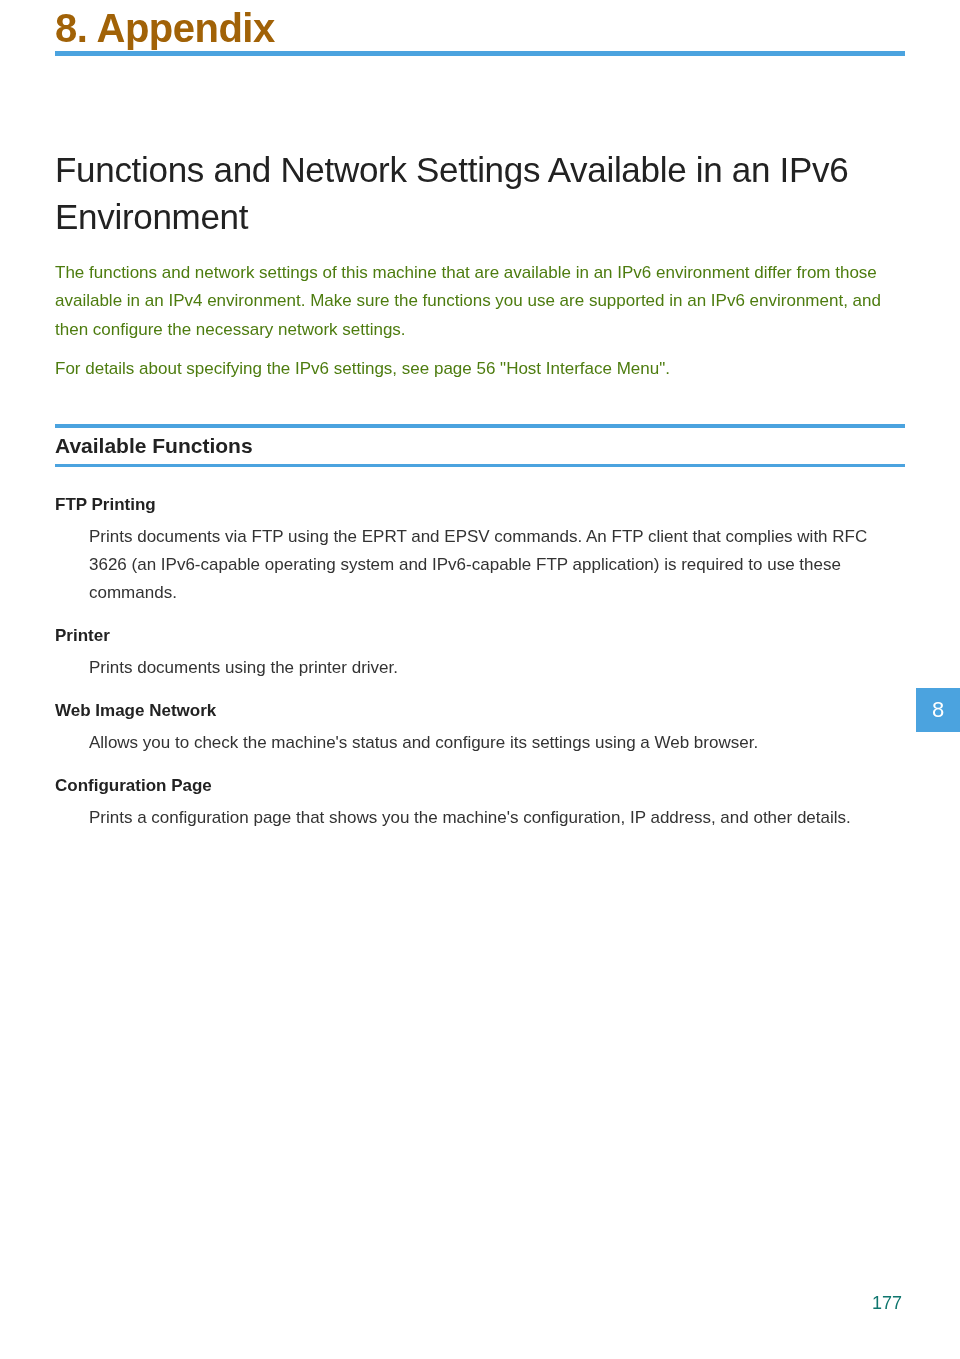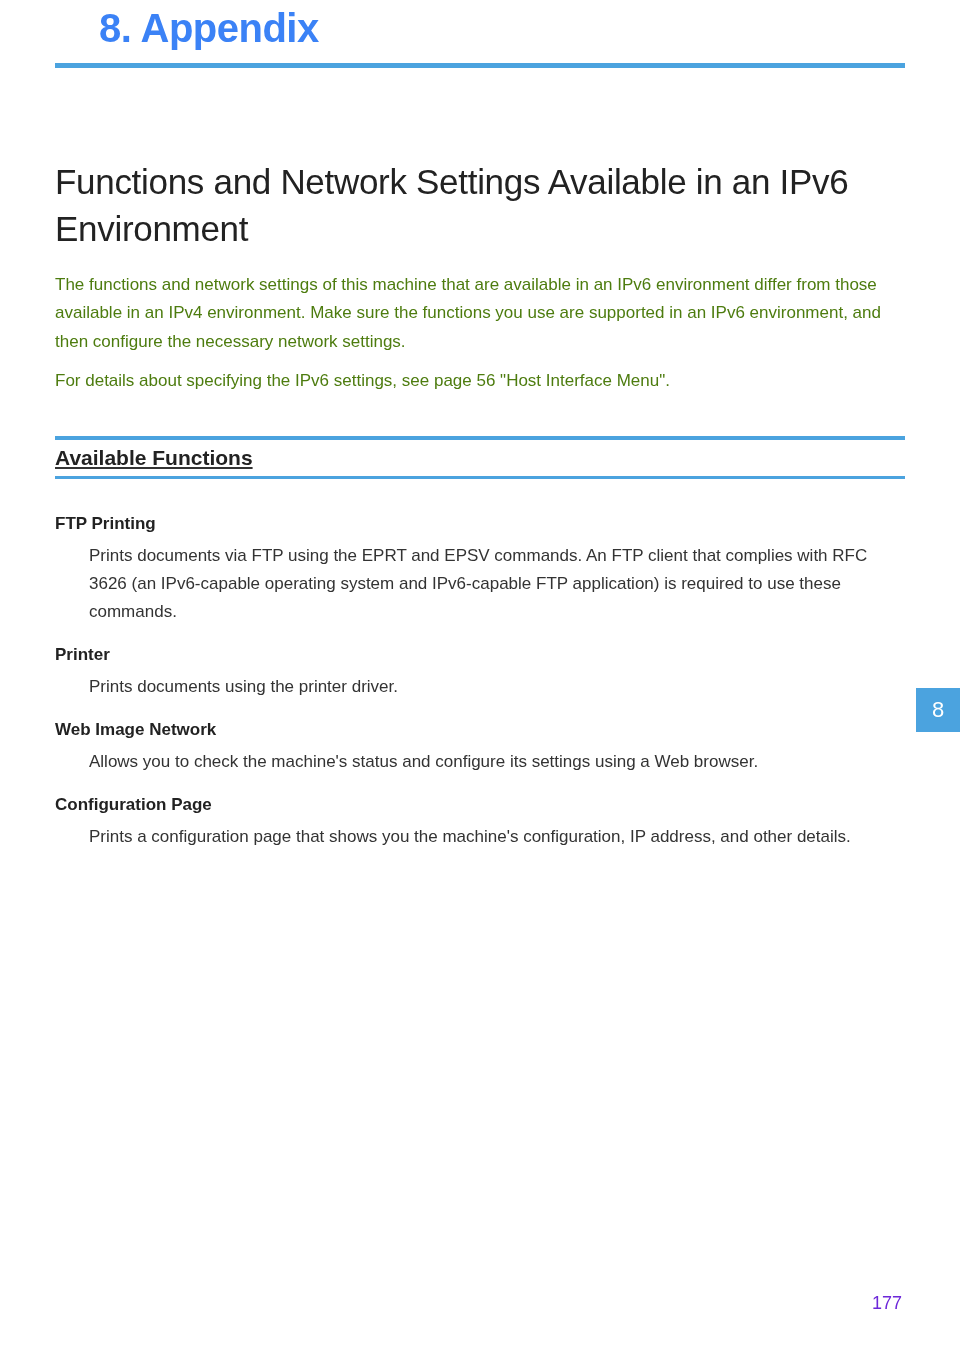--- a/index.html
+++ b/index.html
@@ -17,25 +17,23 @@
       color: #333;
     }
     
     .page-content {
       padding: 0 55px 0 55px;
     }
     
     .chapter-title {
       font-size: 40px;
       font-weight: bold;
-      color: #3b82f6;
+      color: #a16207;
       padding-top: 6px;
-      padding-bottom: 12px;
       letter-spacing: -0.5px;
-      margin-left: 44px;
     }
     
     .chapter-rule {
       height: 5px;
       background: #4ba3df;
       margin-bottom: 90px;
     }
     
     .section-title {
       font-size: 35px;
@@ -48,22 +46,21 @@
     
     .body-text {
       font-size: 17px;
       color: #4d7c0f;
       line-height: 1.7;
       margin-bottom: 10px;
     }
     
     .subsection-box {
       margin-top: 40px;
-      margin-bottom: 35px;
-      text-decoration: underline;
+      margin-bottom: 28px;
     }
     
     .subsection-rule-top {
       height: 4px;
       background: #4ba3df;
       margin-bottom: 3px;
     }
     
     .subsection-title {
       font-size: 21px;
@@ -106,21 +103,21 @@
       align-items: center;
       justify-content: center;
       font-weight: 400;
     }
     
     .page-number {
       position: absolute;
       bottom: 45px;
       right: 58px;
       font-size: 18px;
-      color: #6d28d9;
+      color: #0f766e;
     }
   </style>
 </head>
 <body>
 
 <div class="page-content">
   <h1 class="chapter-title">8. Appendix</h1>
   <div class="chapter-rule"></div>
 
   <h2 class="section-title">Functions and Network Settings Available in an IPv6 Environment</h2>

